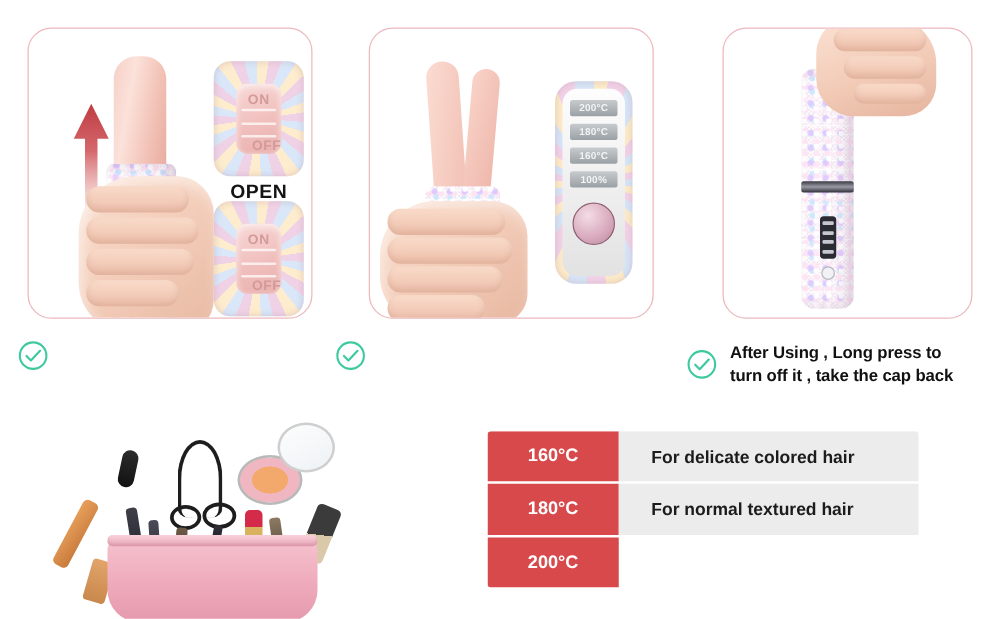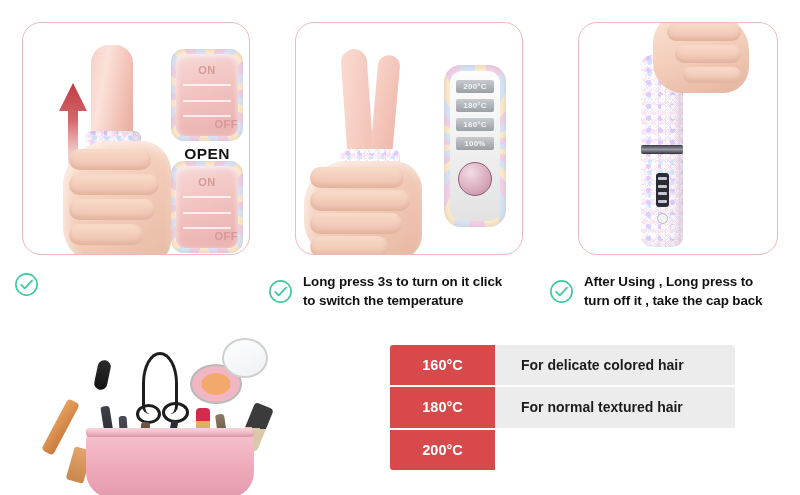--- a/index.html
+++ b/index.html
@@ -94,21 +94,21 @@
     background: linear-gradient(180deg,#f9dbca,#eec0ab);
     box-shadow: inset 0 -3px 5px rgba(190,140,120,.28);
   }
 
   
   .switch-fig { position: absolute; width: 72px; }
   #switch-open { left: 148px; top: 26px; }
   #switch-lock { left: 148px; top: 138px; }
   .switch-box {
     position: relative; width: 72px; height: 92px; border-radius: 13px;
-    padding: 5px;
+    padding: 18px;
     background:
       repeating-conic-gradient(from 10deg at 50% 50%, #f0d2e6 0deg 12deg, #d9e7f8 12deg 24deg, #fdeccd 24deg 36deg);
     box-shadow: inset 0 0 6px rgba(170,130,150,.35);
   }
   .switch-inner {
     width: 100%; height: 100%; border-radius: 9px;
     background: linear-gradient(160deg,#f7d8d6,#f0bfbd 55%,#e9b0ae);
     position: relative;
     box-shadow: inset 0 2px 6px rgba(255,255,255,.7);
   }
@@ -421,22 +421,20 @@
       <circle cx="12" cy="12" r="10.2" fill="none" stroke="#3ec9a0" stroke-width="1.6"></circle>
       <path d="M6.9 12.3 L10.3 15.7 L17.3 8.3" fill="none" stroke="#3ec9a0" stroke-width="1.7" stroke-linecap="round" stroke-linejoin="round"></path>
     </svg>
   </div>
 
   <div class="caption" id="caption-2">
     <svg class="check-icon" viewBox="0 0 24 24">
       <circle cx="12" cy="12" r="10.2" fill="none" stroke="#3ec9a0" stroke-width="1.6"></circle>
       <path d="M6.9 12.3 L10.3 15.7 L17.3 8.3" fill="none" stroke="#3ec9a0" stroke-width="1.7" stroke-linecap="round" stroke-linejoin="round"></path>
     </svg>
-    <div class="caption-text">Long press 3s to turn on it click
-to switch the temperature</div>
   </div>
 
   <div class="caption" id="caption-3">
     <svg class="check-icon" viewBox="0 0 24 24">
       <circle cx="12" cy="12" r="10.2" fill="none" stroke="#3ec9a0" stroke-width="1.6"></circle>
       <path d="M6.9 12.3 L10.3 15.7 L17.3 8.3" fill="none" stroke="#3ec9a0" stroke-width="1.7" stroke-linecap="round" stroke-linejoin="round"></path>
     </svg>
     <div class="caption-text">After Using , Long press to
 turn off it , take the cap back</div>
   </div>

